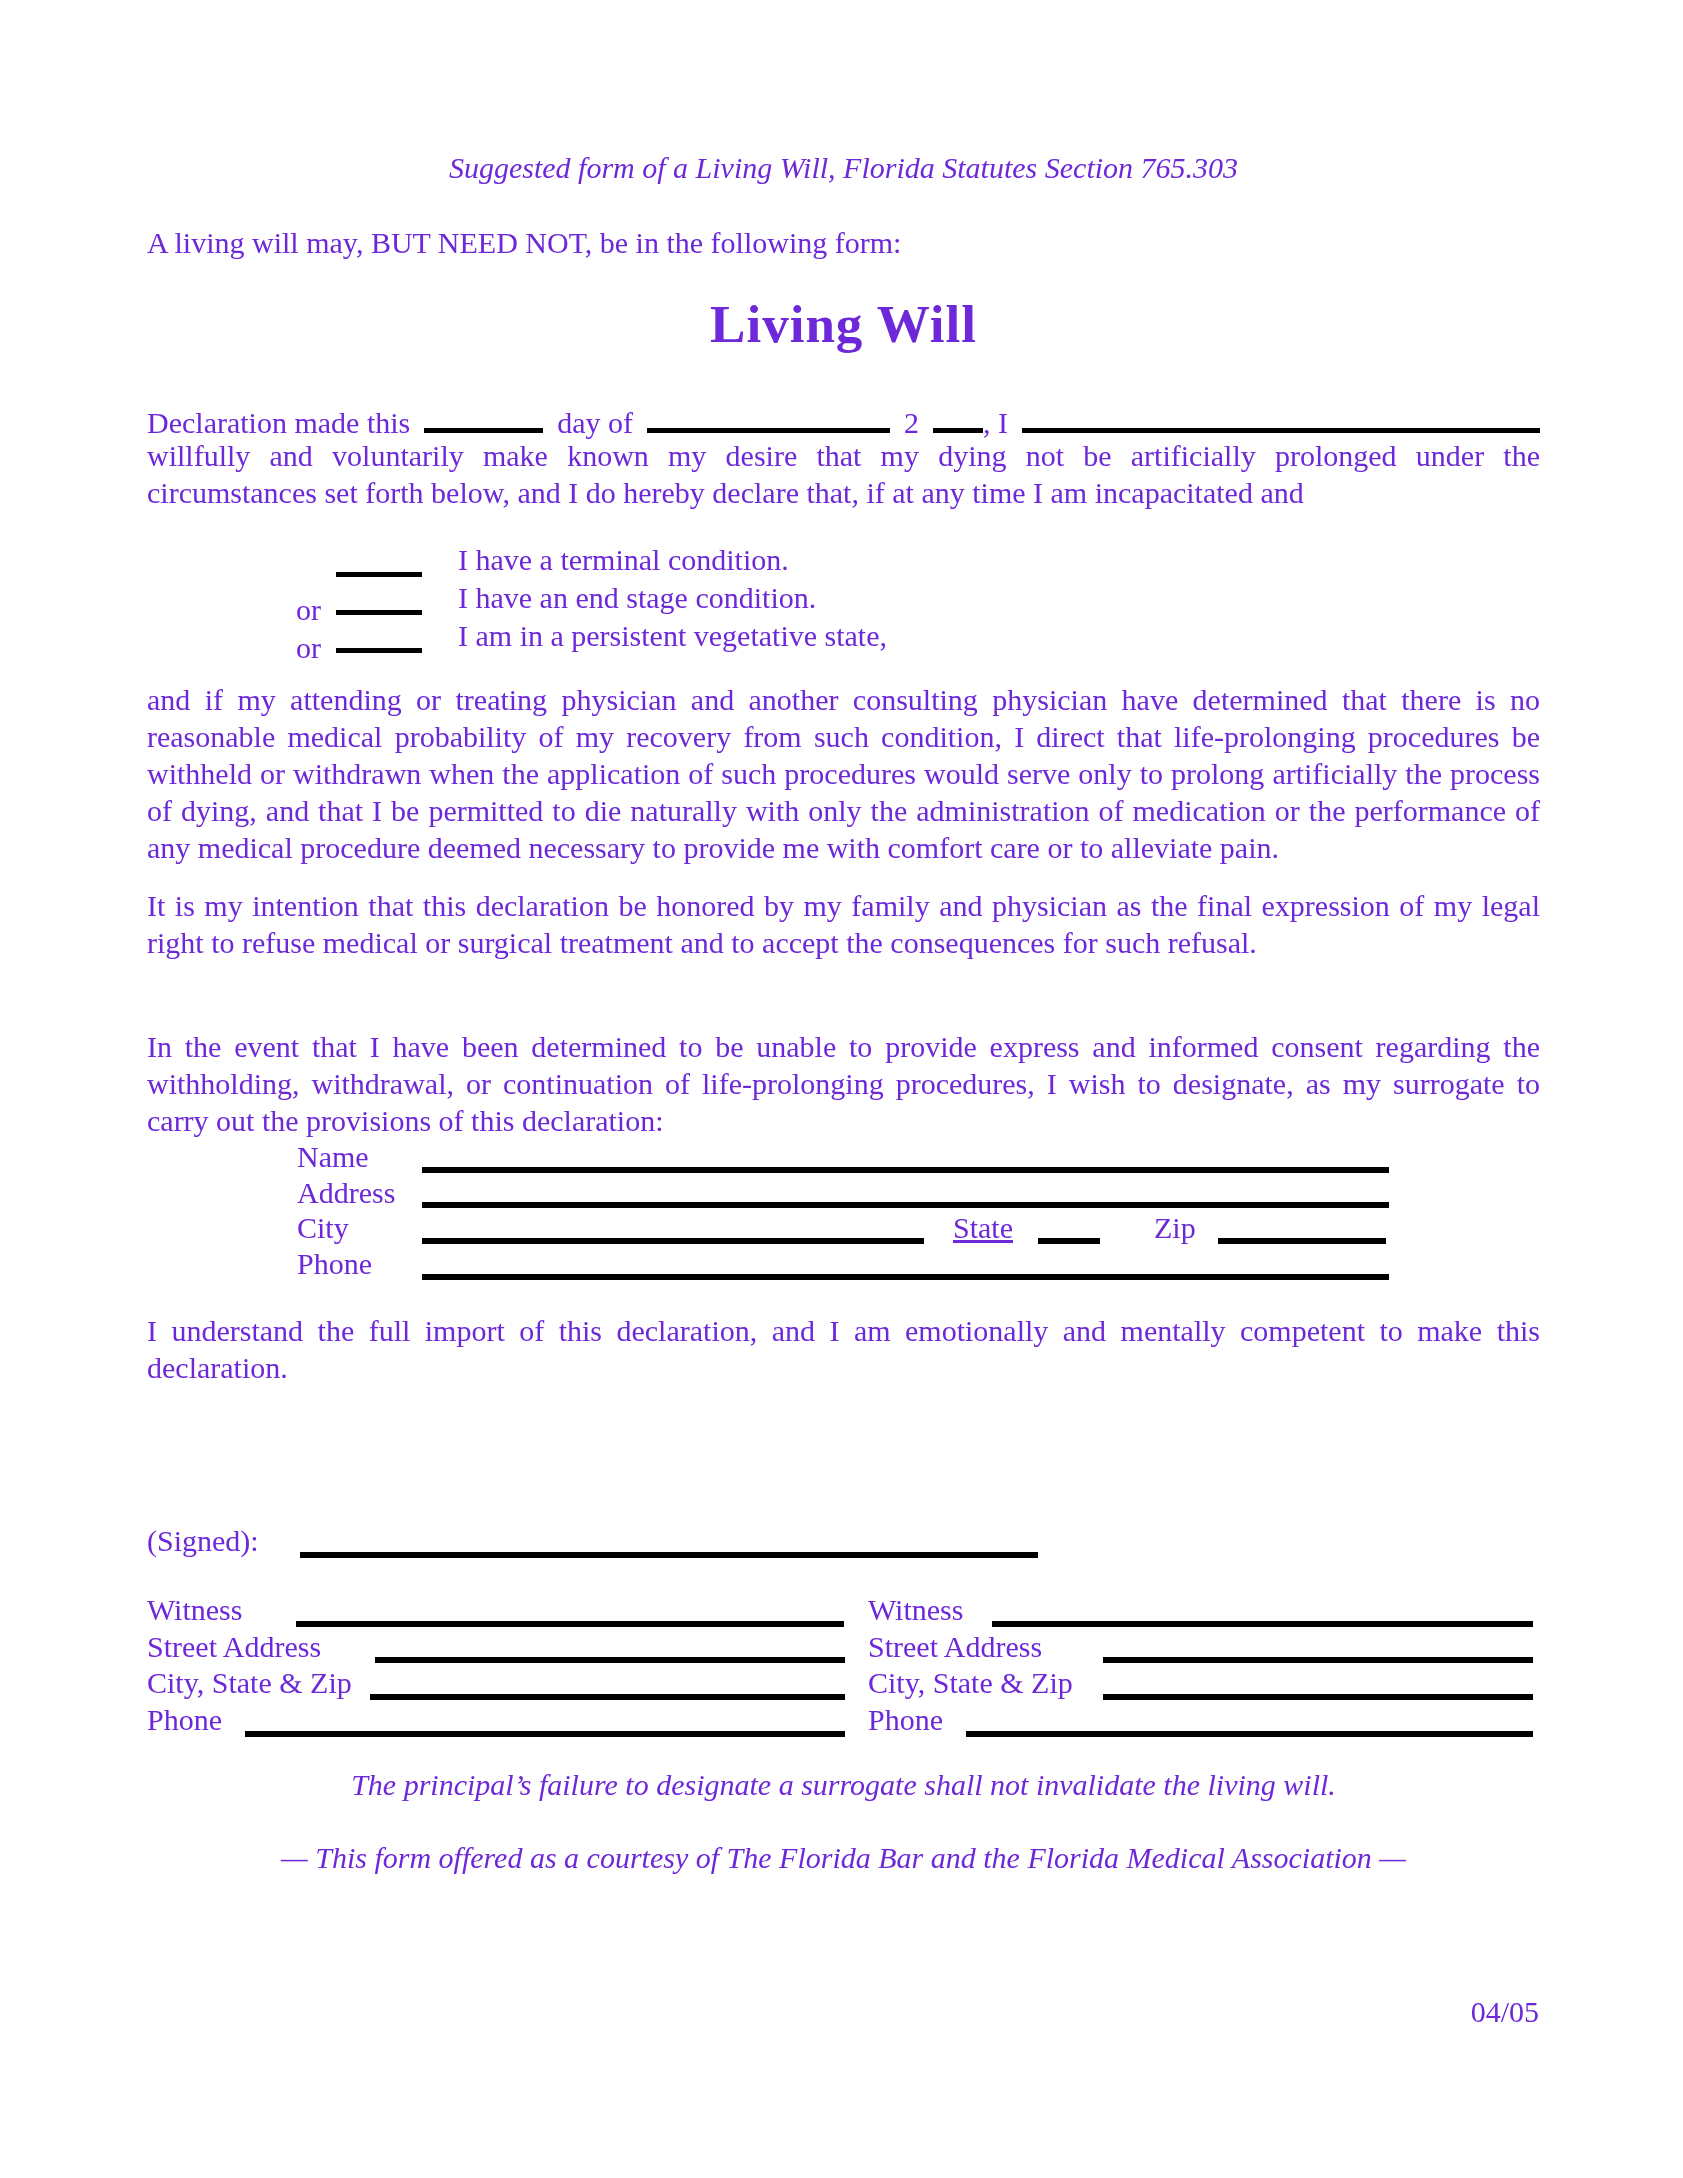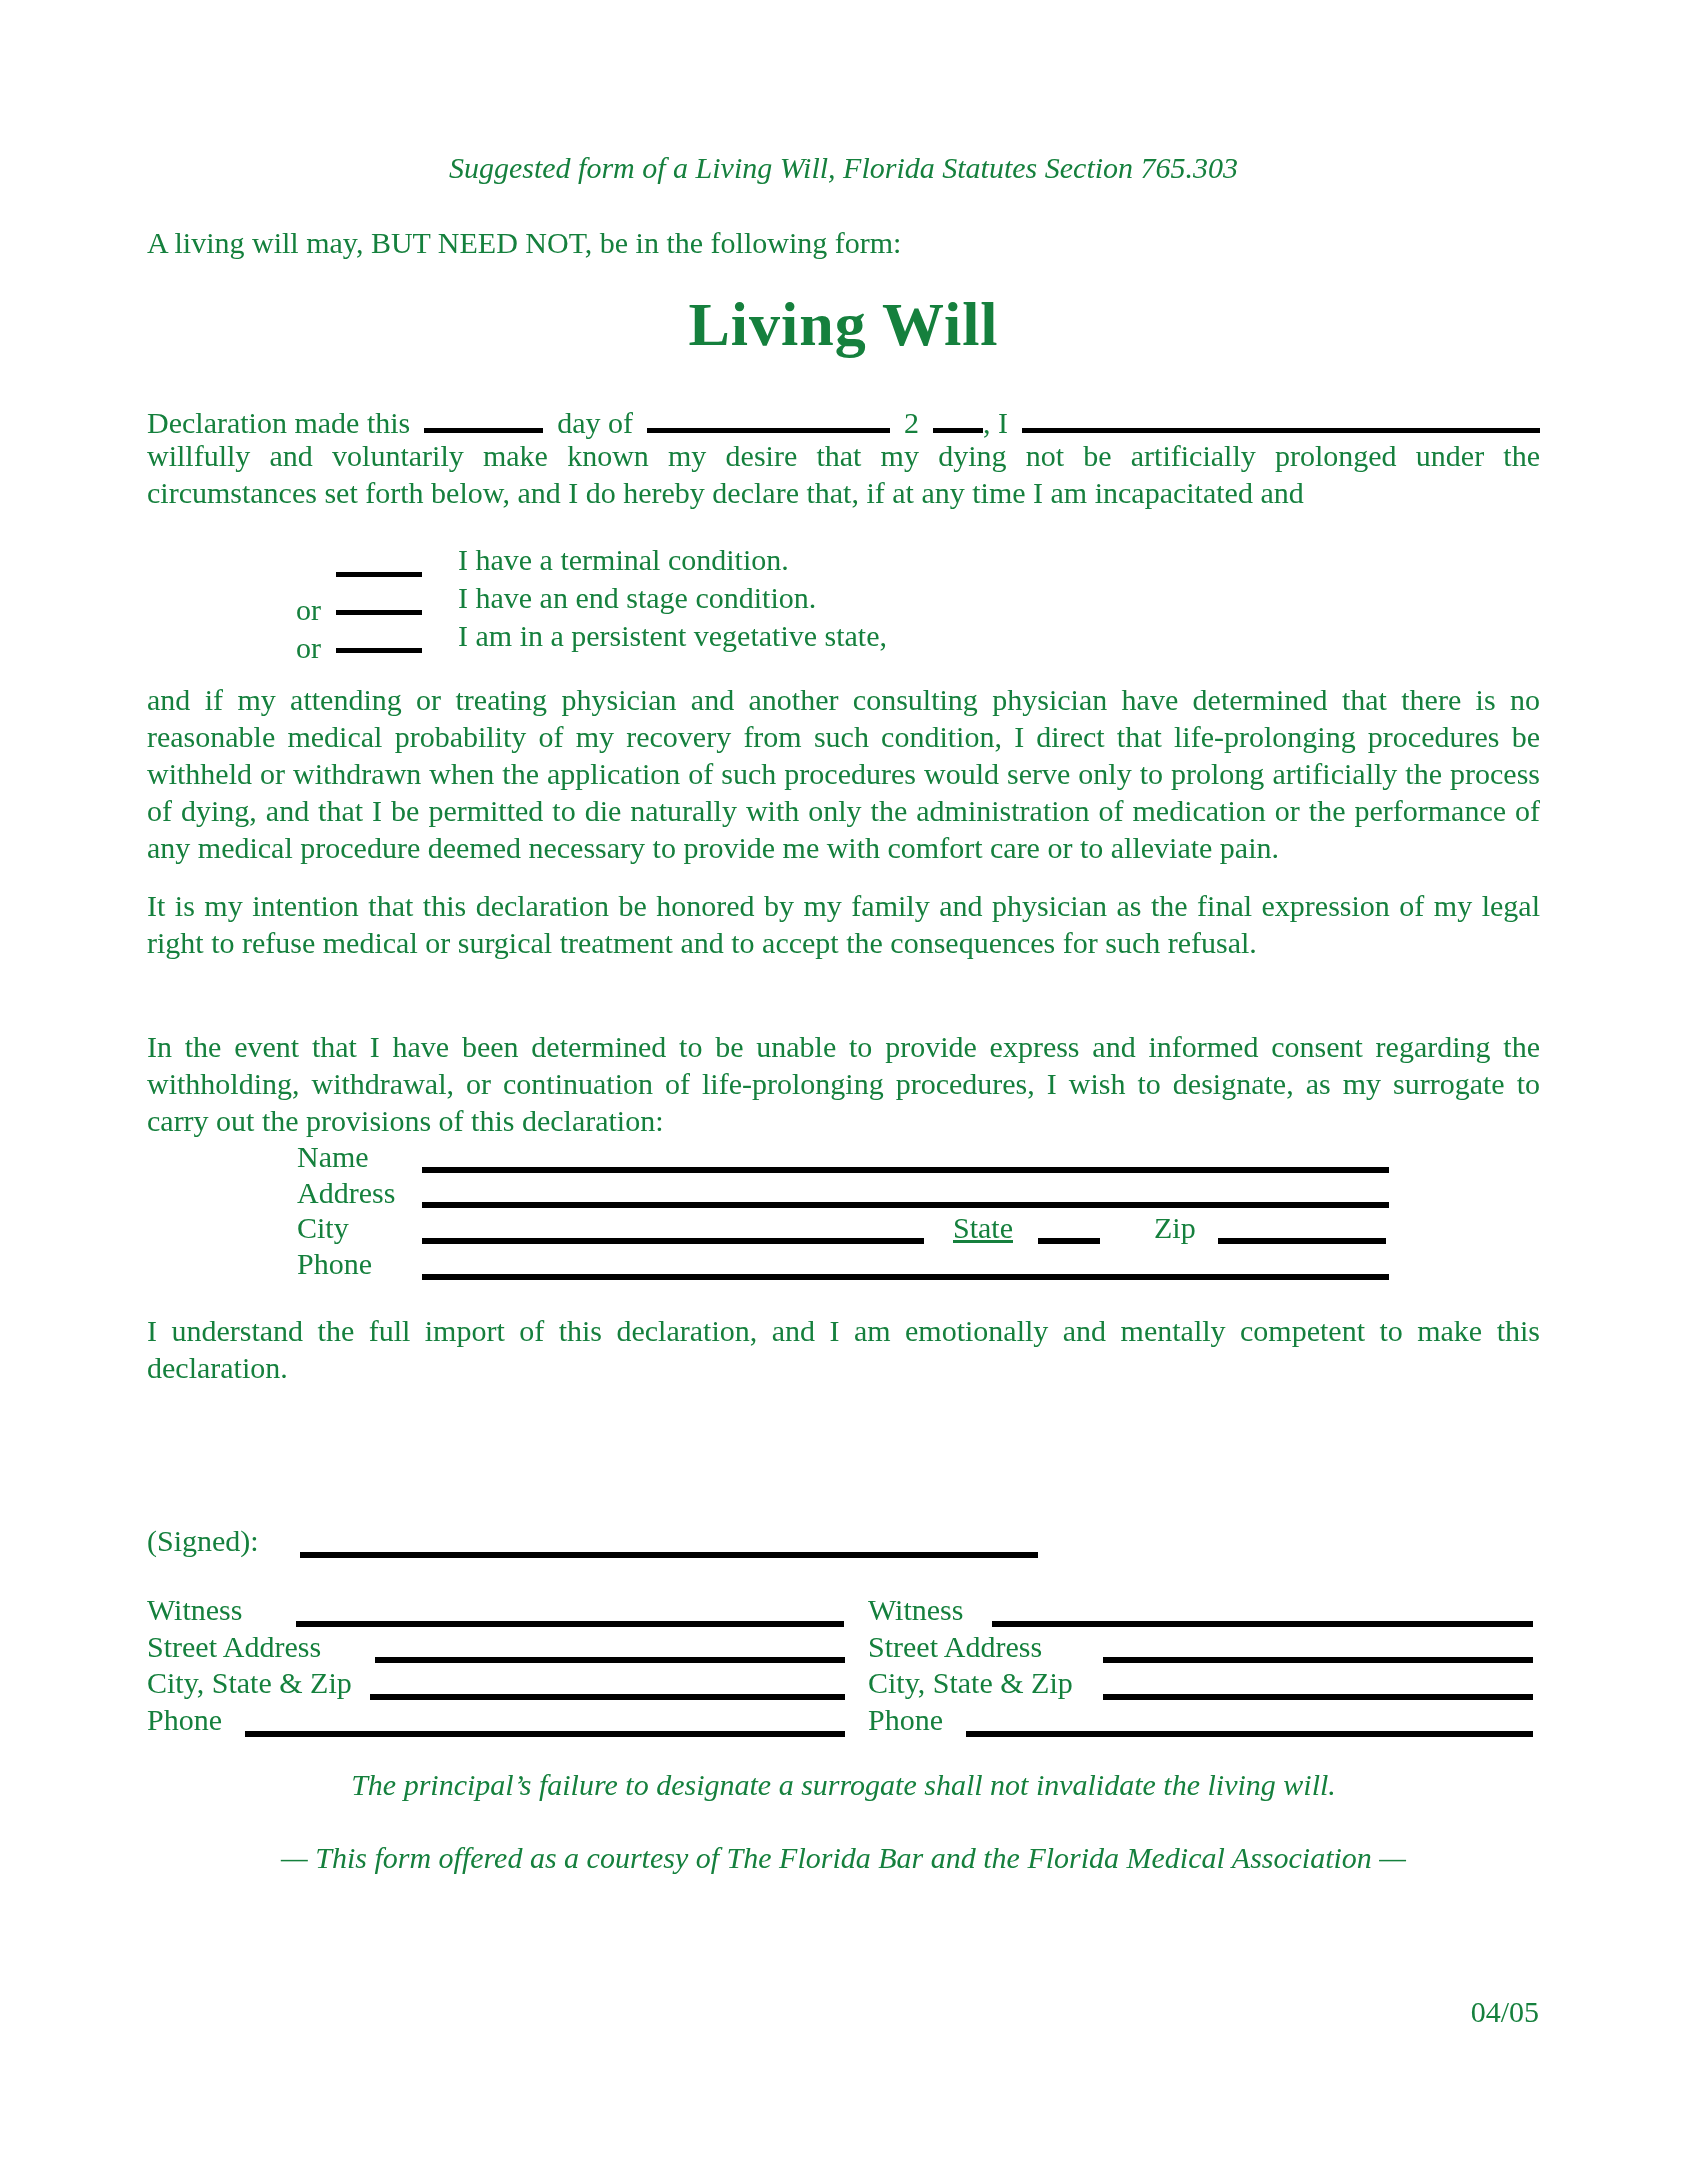--- a/index.html
+++ b/index.html
@@ -2,32 +2,32 @@
 <html><head>
 <meta charset="utf-8">
 <style>
   * { margin:0; padding:0; box-sizing:border-box; }
   html,body { background:#e8e8e8; }
   .page {
     position:relative;
     width:1683px; height:2178px;
     margin:0 auto;
     background:#ffffff;
-    color:#15803d;
+    color:#6d28d9;
     font-family:"Liberation Serif","DejaVu Serif",serif;
     font-size:30px;
     overflow:hidden;
   }
   .abs { position:absolute; }
   .col { left:147px; width:1393px; }
   .par { text-align:justify; line-height:37px; }
   .center { text-align:center; }
   .italic { font-style:italic; }
   .title {
-    font-size:62px; font-weight:bold; line-height:71px;
+    font-size:53px; font-weight:bold; line-height:71px;
     letter-spacing:1px;
   }
   
   .bar { position:absolute; background:#000; height:6px; }
   .bar5 { height:5px; }
   
   .decl-row { display:flex; align-items:baseline; line-height:37px; }
   .decl-row .gap { flex:0 0 14px; }
   .iblank { border-bottom:5px solid #000; height:2px; flex:0 0 auto; }
   .iblank.grow { flex:1 1 auto; }

